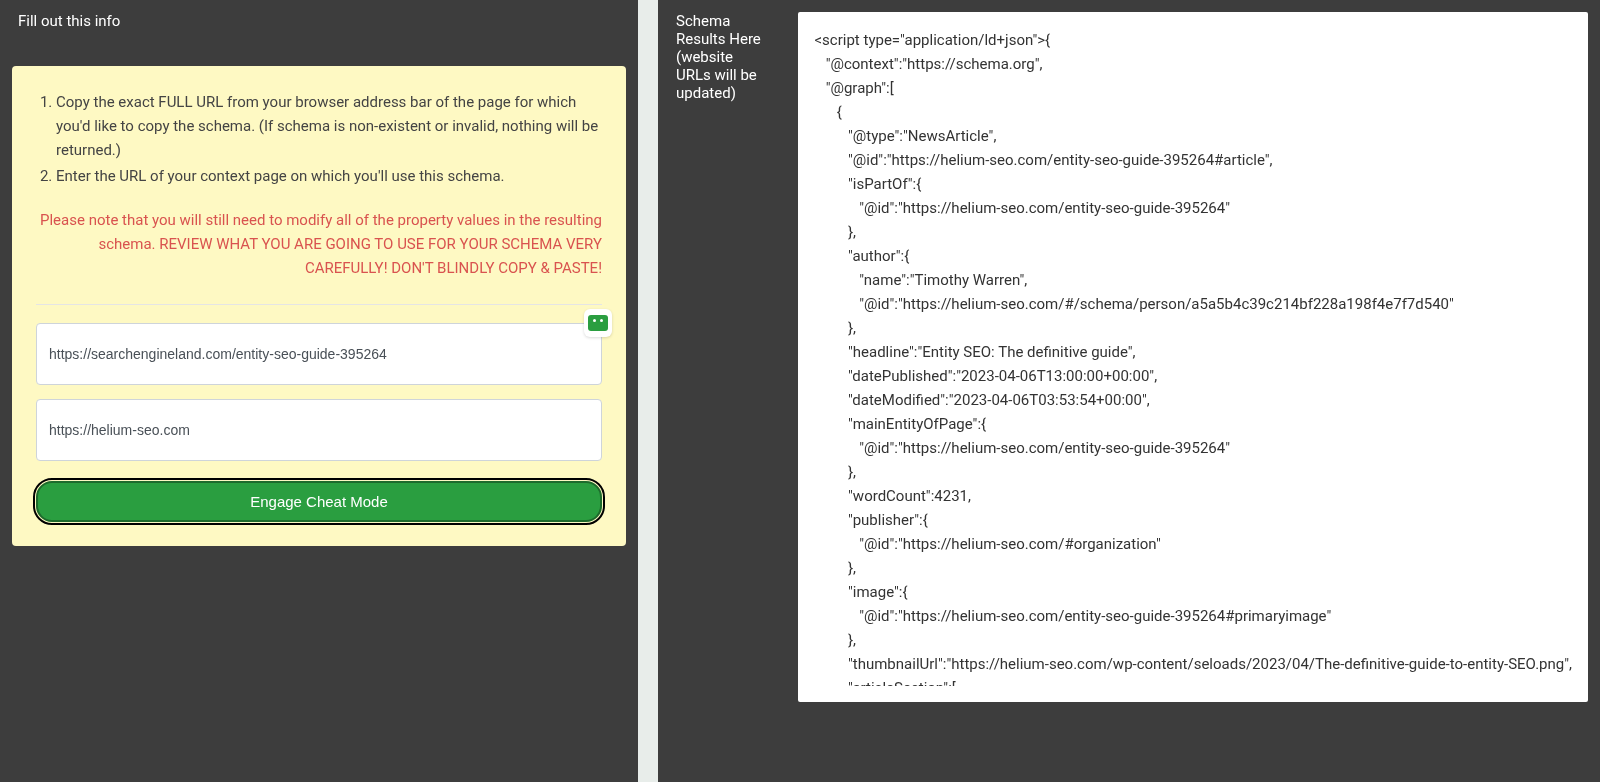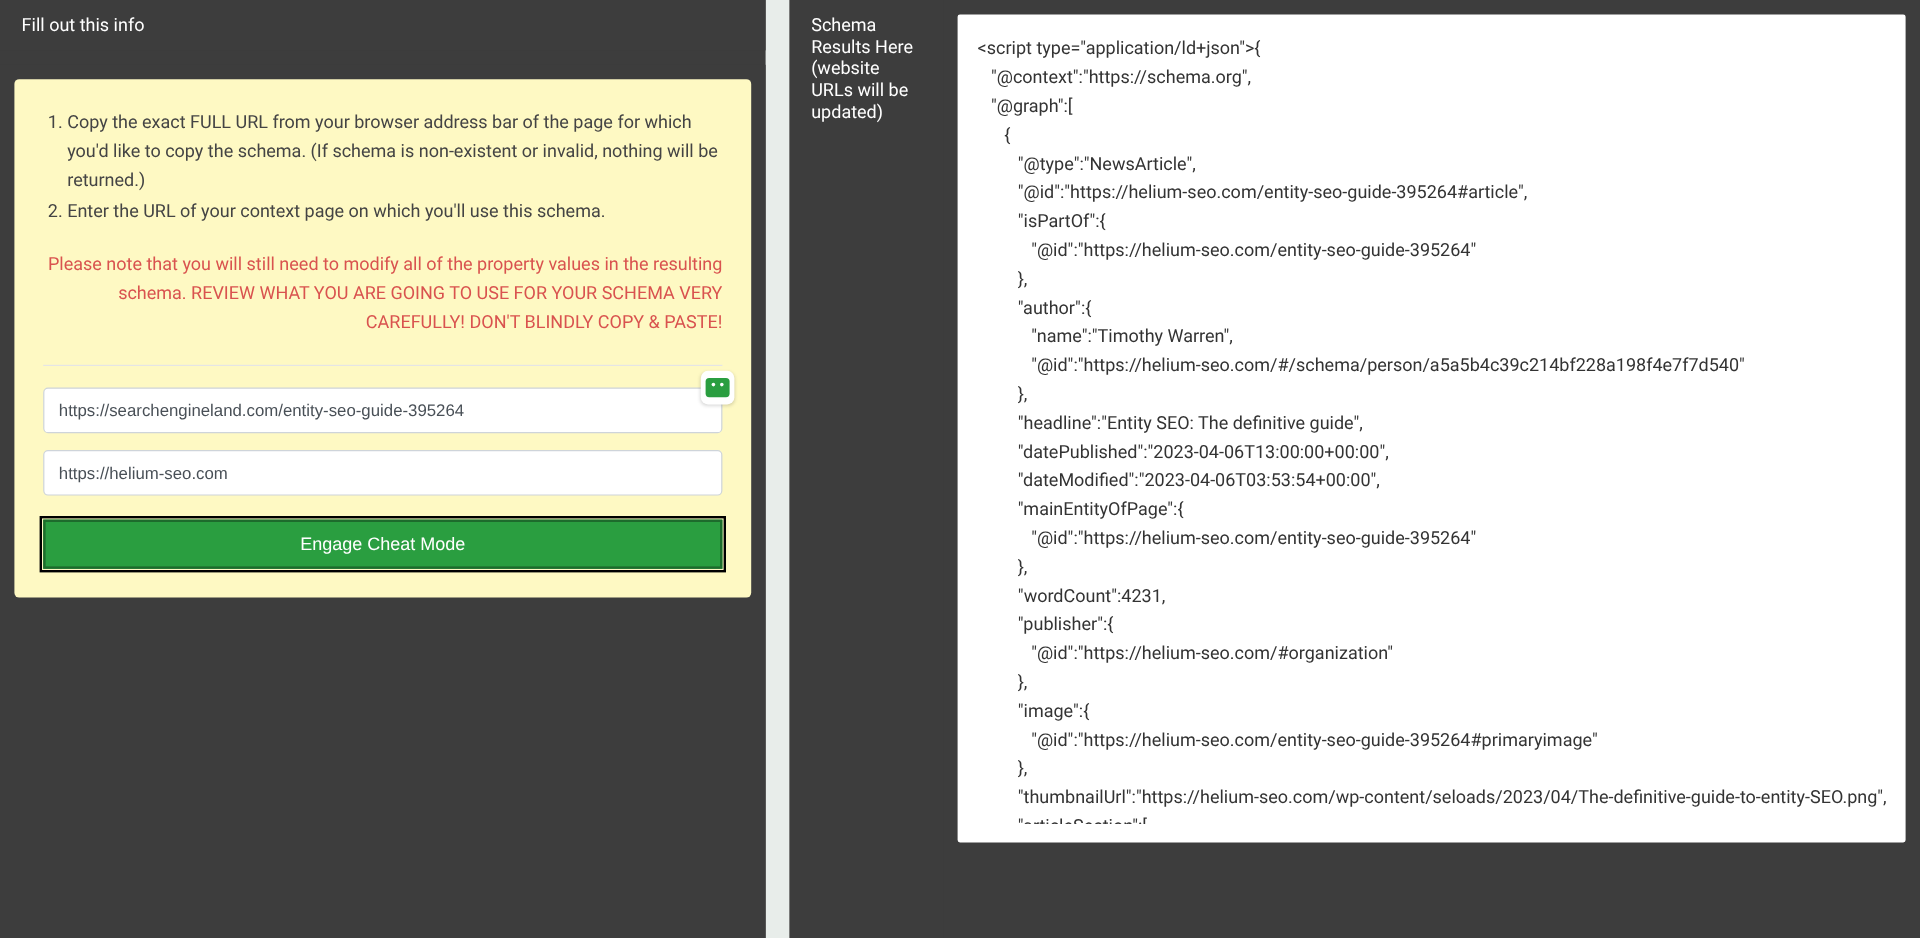--- a/index.html
+++ b/index.html
@@ -72,21 +72,21 @@
       border: none;
       border-top: 1px solid #e5e5e5;
       margin: 0 0 18px 0;
     }
     .input-group {
       position: relative;
       margin-bottom: 14px;
     }
     .text-input {
       width: 100%;
-      padding: 10px 12px;
+      padding: 22px 12px;
       border: 1px solid #ced4da;
       border-radius: 4px;
       font-size: 14px;
       color: #495057;
       background: #fff;
     }
     .badge-icon {
       position: absolute;
       top: -14px;
       right: -10px;
@@ -119,21 +119,21 @@
     .badge-icon-inner::before { left: 5px; }
     .badge-icon-inner::after { right: 5px; }
     .primary-button {
       width: 100%;
       padding: 10px;
       background: #2a9e40;
       color: #ffffff;
       border: 2px solid #1d6b2c;
       outline: 2px solid #000;
       outline-offset: 1px;
-      border-radius: 0;
+      border-radius: 16px;
       font-size: 15px;
       cursor: pointer;
       margin-top: 6px;
     }
     .results-wrap {
       background: #ffffff;
       border-radius: 2px;
       height: 690px;
       padding: 16px 6px 16px 16px;
     }

